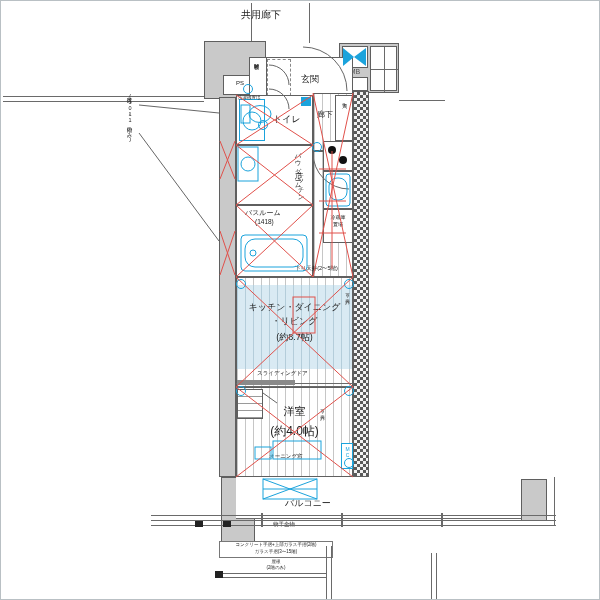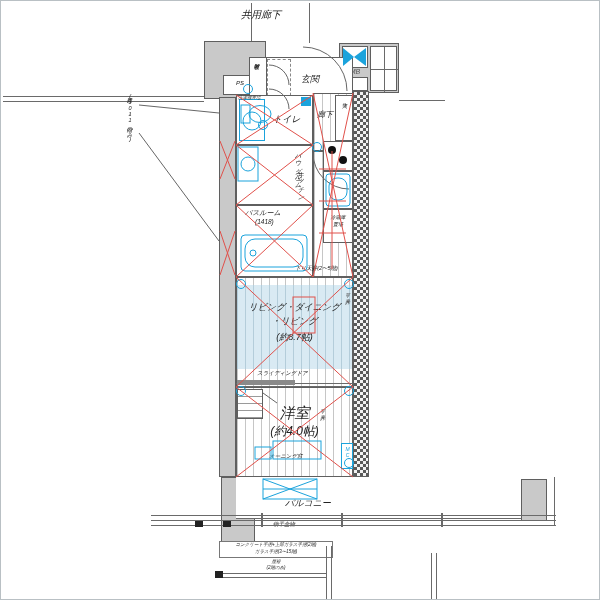--- a/index.html
+++ b/index.html
@@ -4,21 +4,21 @@
 <style>
   html,body{margin:0;padding:0;}
   #plan{position:relative;width:600px;height:600px;background:#ffffff;border:1px solid #b9c0c4;box-sizing:border-box;overflow:hidden;font-family:"Liberation Sans",sans-serif;}
   .abs{position:absolute;box-sizing:border-box;}
   .wall{background:#c9c9c9;border:1px solid #5f5f5f;}
   .room{background:#ffffff;border:1px solid #5f5f5f;}
   .line{background:#6a6a6a;}
   .stripes{background-image:repeating-linear-gradient(90deg,#c6c6c6 0 1px,transparent 1px 8px);}
   .bluefloor{background-color:#d9eaf3;background-image:repeating-linear-gradient(90deg,#b4cdda 0 1px,transparent 1px 8px);}
   .checker{background:conic-gradient(#5a5a5a 0 25%,#f2f2f2 0 50%,#5a5a5a 0 75%,#f2f2f2 0) 0 0/6px 6px;border:1px solid #5f5f5f;}
-  .lbl{position:absolute;color:#222;white-space:nowrap;line-height:1.1;font-style:italic;}
+  .lbl{position:absolute;color:#222;white-space:nowrap;line-height:1.1;}
   .v{writing-mode:vertical-rl;text-orientation:upright;}
   .dashedbox{border:1px dashed #888;background:#fff;}
   .cyanbox{border:1px solid #1ba3dc;background:#fff;}
   .ctr{text-align:center;}
   svg.overlay{position:absolute;left:0;top:0;pointer-events:none;}
 </style>
 </head>
 <body>
 
 <div id="plan">
@@ -78,33 +78,33 @@
   <div class="abs room" style="left:322px;top:208px;width:30px;height:34px;"></div>
   <div class="lbl" style="left:324px;top:214px;width:26px;font-size:5px;text-align:center;">冷蔵庫</div>
   <div class="lbl" style="left:324px;top:221px;width:26px;font-size:5px;text-align:center;">置場</div>
   <div class="lbl v" style="left:297px;top:166px;font-size:6.5px;">キッチン</div>
 
   <div class="lbl" style="left:294px;top:264px;font-size:5.5px;">下り天井(2〜5階)</div>
   <div class="lbl" style="left:243px;top:278px;font-size:5.5px;">下り天井(6〜11階)</div>
 
   <div class="abs room stripes" style="left:235px;top:276px;width:117px;height:110px;"></div>
   <div class="abs bluefloor" style="left:236px;top:284px;width:115px;height:84px;"></div>
-  <div class="lbl ctr" style="left:237px;top:302px;width:113px;font-size:9px;">リビング・ダイニング</div>
+  <div class="lbl ctr" style="left:237px;top:302px;width:113px;font-size:9px;">キッチン・ダイニング</div>
   <div class="lbl ctr" style="left:237px;top:316px;width:113px;font-size:9px;">・リビング</div>
   <div class="lbl ctr" style="left:237px;top:332px;width:113px;font-size:9px;">(約8.7帖)</div>
   <div class="lbl v" style="left:343px;top:288px;font-size:5px;color:#444;">下り天井</div>
 
   <div class="lbl" style="left:256px;top:369px;font-size:5.5px;">スライディングドア</div>
   <div class="abs line" style="left:235px;top:382px;width:117px;height:1px;"></div>
   <div class="abs line" style="left:235px;top:385px;width:117px;height:1px;"></div>
   <div class="abs" style="left:236px;top:379px;width:58px;height:5px;background:#8a8a8a;"></div>
 
   <div class="abs room stripes" style="left:235px;top:386px;width:117px;height:90px;"></div>
   <div class="abs room" style="left:236px;top:388px;width:26px;height:30px;background-image:repeating-linear-gradient(0deg,#9a9a9a 0 1px,transparent 1px 7px);"></div>
-  <div class="lbl ctr" style="left:240px;top:404px;width:107px;font-size:15px;">洋室</div>
+  <div class="lbl ctr" style="left:240px;top:404px;width:107px;font-size:11px;">洋室</div>
   <div class="lbl ctr" style="left:240px;top:424px;width:107px;font-size:12px;">(約4.0帖)</div>
   <div class="lbl v" style="left:318px;top:404px;font-size:5px;color:#444;">下り天井</div>
   <div class="lbl" style="left:268px;top:452px;font-size:5.5px;">オーニング窓</div>
   <div class="abs cyanbox" style="left:340px;top:442px;width:12px;height:26px;"></div>
   <div class="lbl v" style="left:343px;top:445px;font-size:5px;color:#1ba3dc;">MC</div>
 
   <div class="abs" style="left:235px;top:476px;width:285px;height:42px;background:#fff;border-bottom:1px solid #6a6a6a;"></div>
   <div class="lbl" style="left:284px;top:498px;font-size:9px;">バルコニー</div>
   <div class="lbl" style="left:272px;top:520px;font-size:5.5px;">物干金物</div>
 

